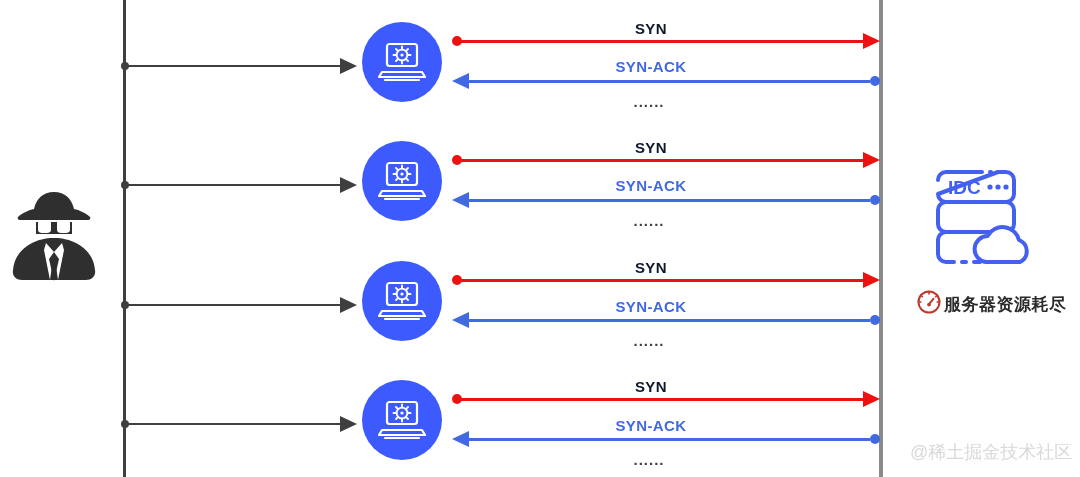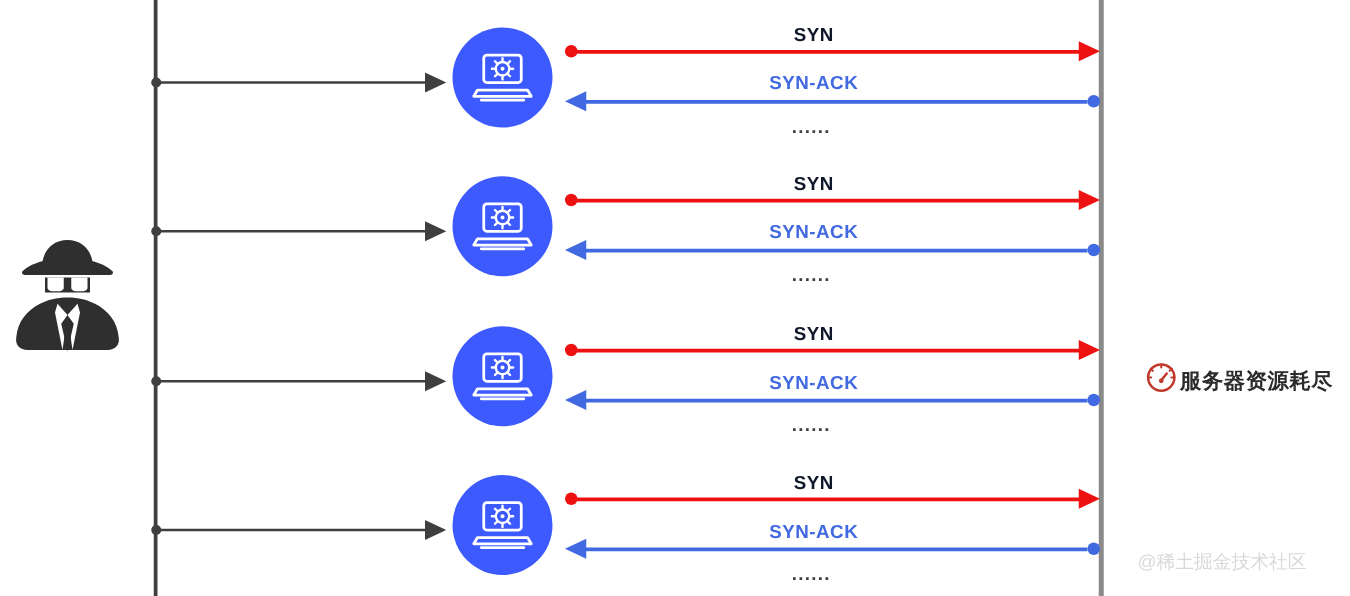--- a/index.html
+++ b/index.html
@@ -190,21 +190,21 @@
     font-weight: bold;
     color: #2b2b2b;
     letter-spacing: 0.5px;
     white-space: nowrap;
   }
 
   
   #watermark {
     left: 910px;
     top: 440px;
-    font-size: 15px;
+    font-size: 18px;
     color: #d9d9d9;
     white-space: nowrap;
   }
 </style>
 </head>
 <body>
 
 <div id="canvas">
 
   <div class="abs" id="attacker-icon">
@@ -361,20 +361,47 @@
     <div class="head"></div>
   </div>
   <div class="abs pkt-label synack" style="top:417px">SYN-ACK</div>
   <div class="abs flow synack" style="top:432px">
     <div class="head"></div>
     <div class="line"></div>
     <div class="dot"></div>
   </div>
   <div class="abs ellipsis" style="top:451px">......</div>
 
+  <div class="abs" id="idc-server">
+    <svg width="112" height="112" viewBox="0 0 112 112">
+      <g fill="none" stroke="#4361ee" stroke-width="4" stroke-linecap="round" stroke-linejoin="round">
+
+        <path d="M18 22a8 8 0 0 1 8-8h36"></path>
+        <path d="M70 14h1"></path>
+        <path d="M78 14h8a8 8 0 0 1 8 8v14a8 8 0 0 1-8 8H26a8 8 0 0 1-8-8z"></path>
+
+        <path d="M94 52v14a8 8 0 0 1-8 8H26a8 8 0 0 1-8-8V52a8 8 0 0 1 8-8h60a8 8 0 0 1 8 8z"></path>
+
+        <path d="M18 82a8 8 0 0 1 8-8h44"></path>
+        <path d="M18 82v14a8 8 0 0 0 8 8h8"></path>
+        <path d="M42 104h4"></path>
+        <path d="M54 104h6"></path>
+      </g>
+
+      <g fill="#4361ee">
+        <circle cx="70" cy="29" r="2.6"></circle>
+        <circle cx="78" cy="29" r="2.6"></circle>
+        <circle cx="86" cy="29" r="2.6"></circle>
+      </g>
+
+      <text x="28" y="36" font-family="'Liberation Sans',sans-serif" font-size="19" font-weight="bold" fill="#4361ee">IDC</text>
+
+      <path d="M66 104a13 13 0 0 1 1.5-25.9A17 17 0 0 1 99 82a12 12 0 0 1 1 22z" fill="#ffffff" stroke="#4361ee" stroke-width="4" stroke-linejoin="round" stroke-linecap="round"></path>
+    </svg>
+  </div>
 
   <div class="abs" id="exhaust-row">
     <span>
       <svg width="26" height="26" viewBox="0 0 26 26">
         <circle cx="13" cy="13" r="10.5" fill="none" stroke="#c0392b" stroke-width="2"></circle>
         <g stroke="#c0392b" stroke-width="1.6" stroke-linecap="round">
           <path d="M13 2.5v2.4"></path>
           <path d="M4.6 6l1.7 1.7"></path>
           <path d="M21.4 6l-1.7 1.7"></path>
           <path d="M2.5 13h2.4"></path>

